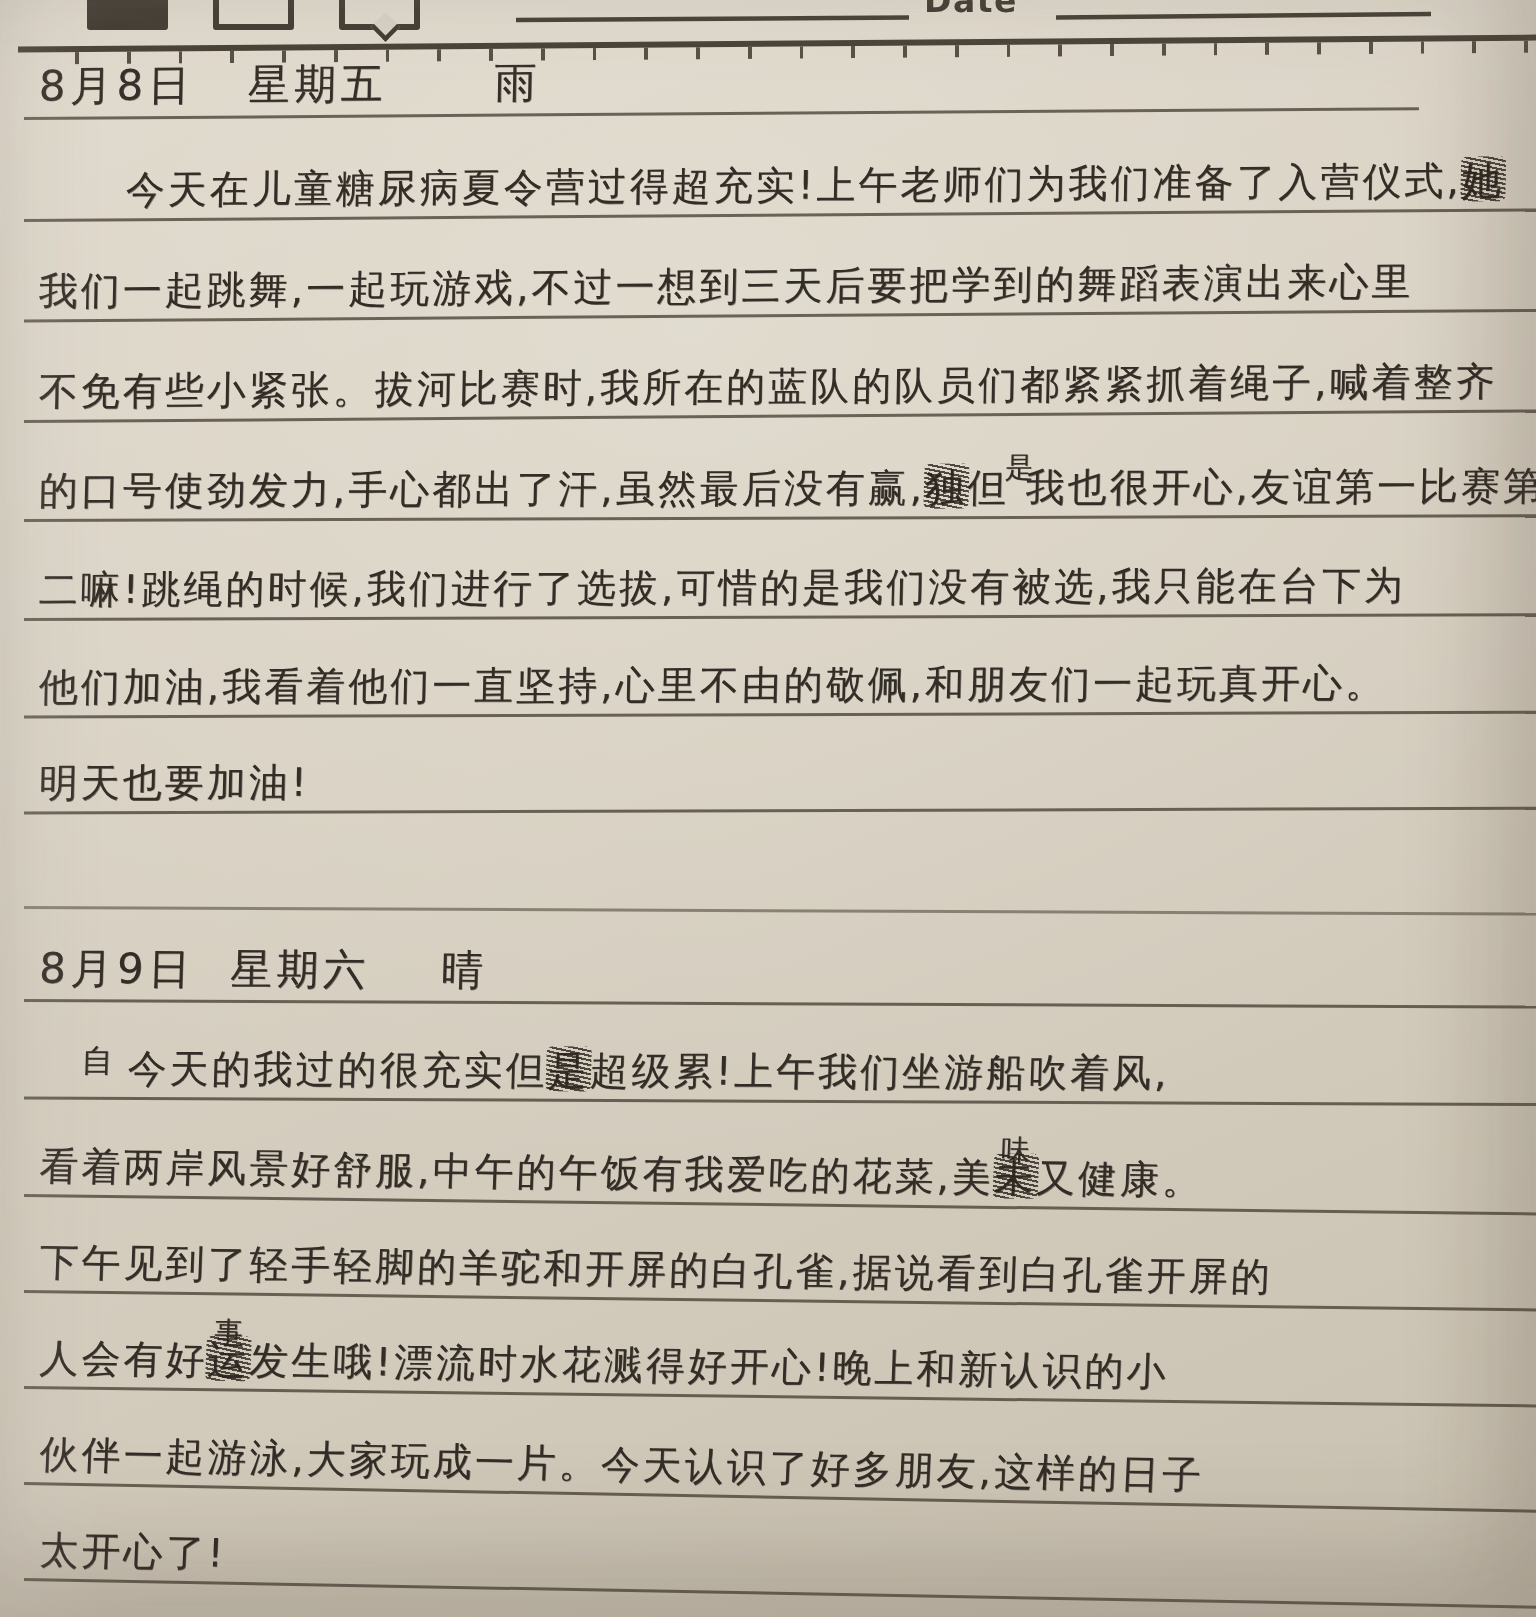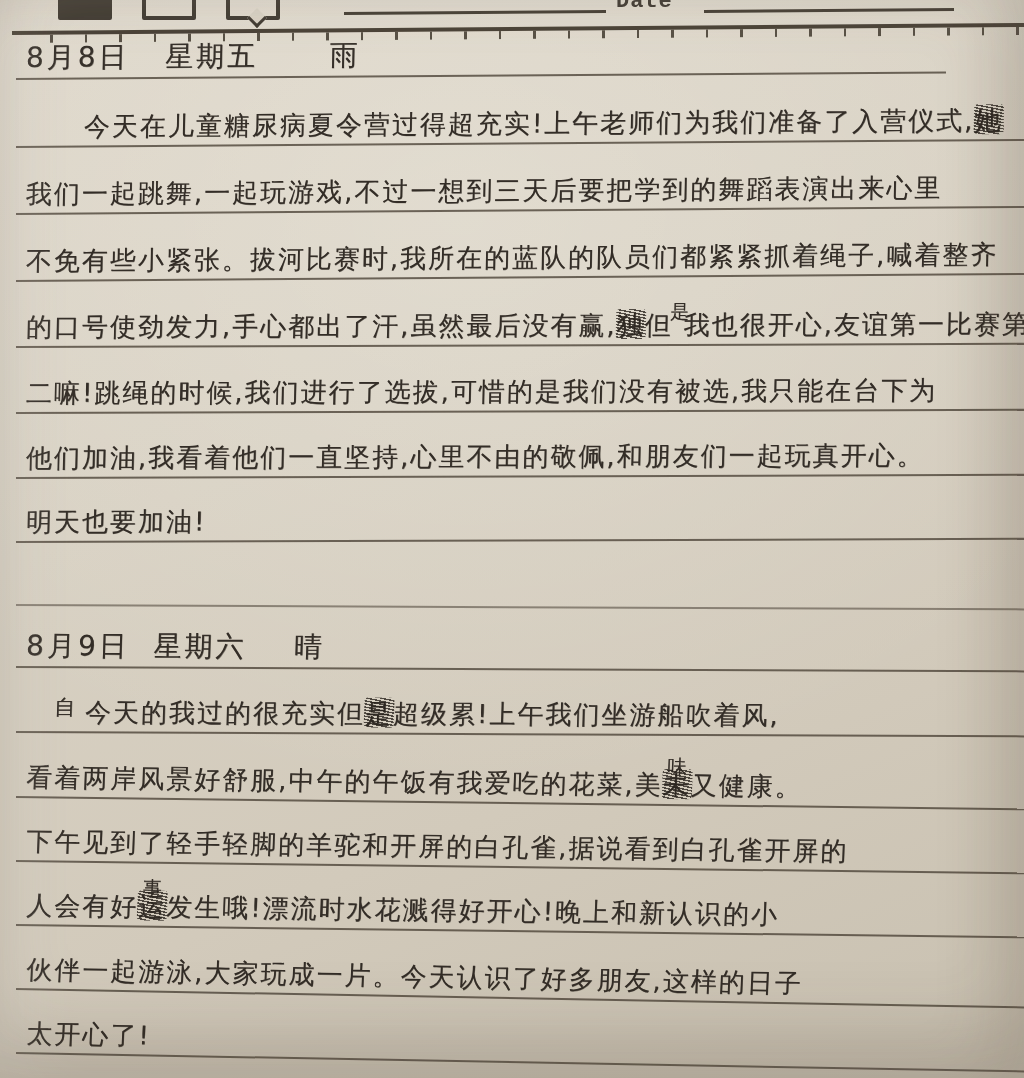--- a/index.html
+++ b/index.html
@@ -22,21 +22,21 @@
   .ic.filled{background:#3a342b;}
   .ic.tail{position:relative;}
   .ic.tail::after{
     content:""; position:absolute; bottom:-9px; left:20px; width:11px; height:11px;
     background:#d8d1c3; border-right:3px solid #3a342b; border-bottom:3px solid #3a342b;
     transform:rotate(45deg);
   }
   .hdr-line{position:absolute; border-top:3px solid #3f382e;}
   .hdr-line.l1{top:11px; left:344px; width:262px; transform:rotate(-0.4deg);}
   .hdr-line.l2{top:9px;  left:704px; width:250px; transform:rotate(-0.5deg);}
-  .date-clip{position:absolute; top:0; left:616px; width:86px; height:13px; overflow:hidden;font-family:Liberation Mono, monospace;}
+  .date-clip{position:absolute; top:0; left:616px; width:86px; height:13px; overflow:hidden;}
   .date-clip span{
     position:relative; top:-11px; display:inline-block;
     font-size:22px; font-weight:bold; letter-spacing:1px; color:#39332b;
   }
   .ruler{position:absolute; top:31px; left:12px; right:-12px; height:12px;
     border-top:4px solid #443c31; transform:rotate(-0.45deg); transform-origin:left top;}
   .ruler::after{content:""; position:absolute; top:0; left:6px; right:0; height:8px;
     background:repeating-linear-gradient(90deg, transparent 0 32px, rgba(68,60,49,.9) 32px 34.5px);}
   
   .row{position:absolute; left:16px; right:-18px; height:64px;

